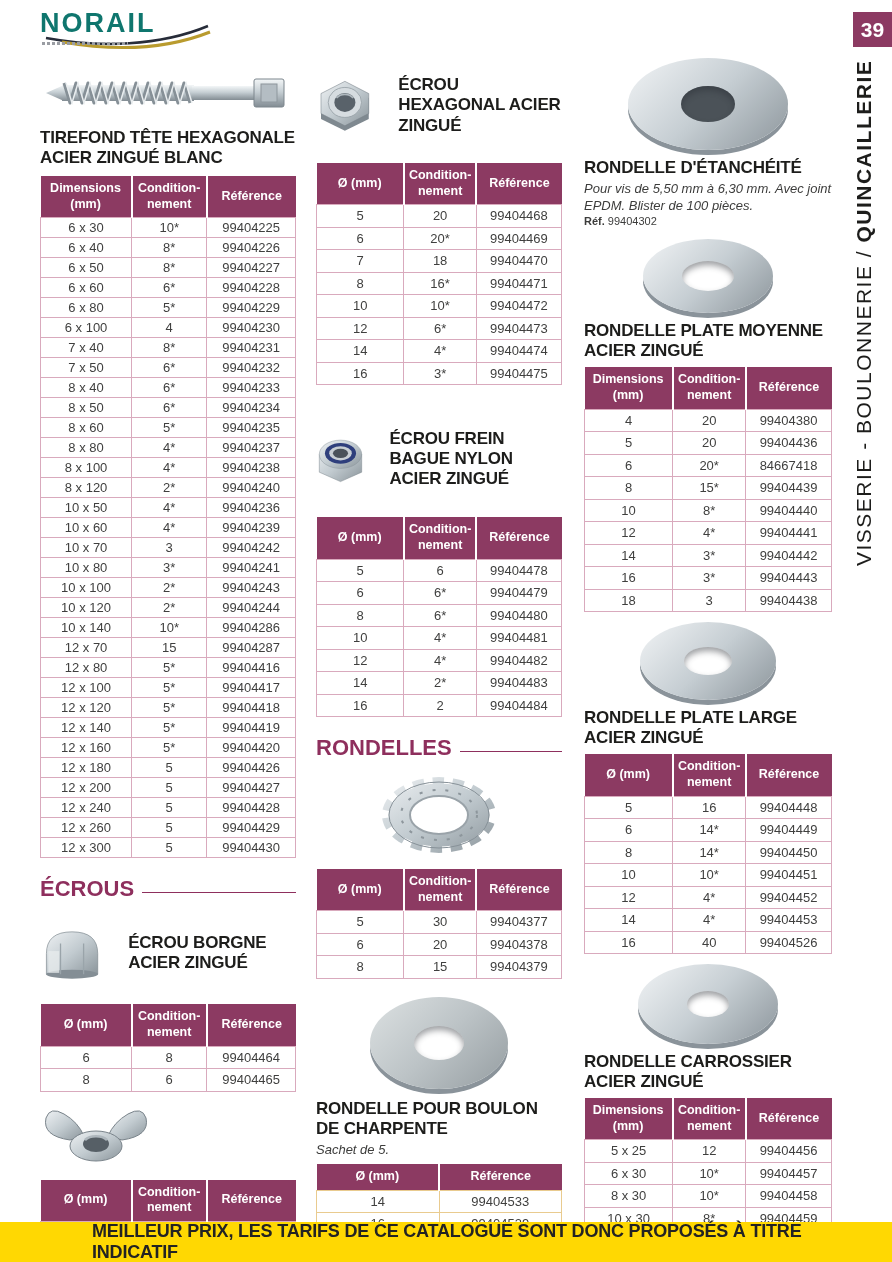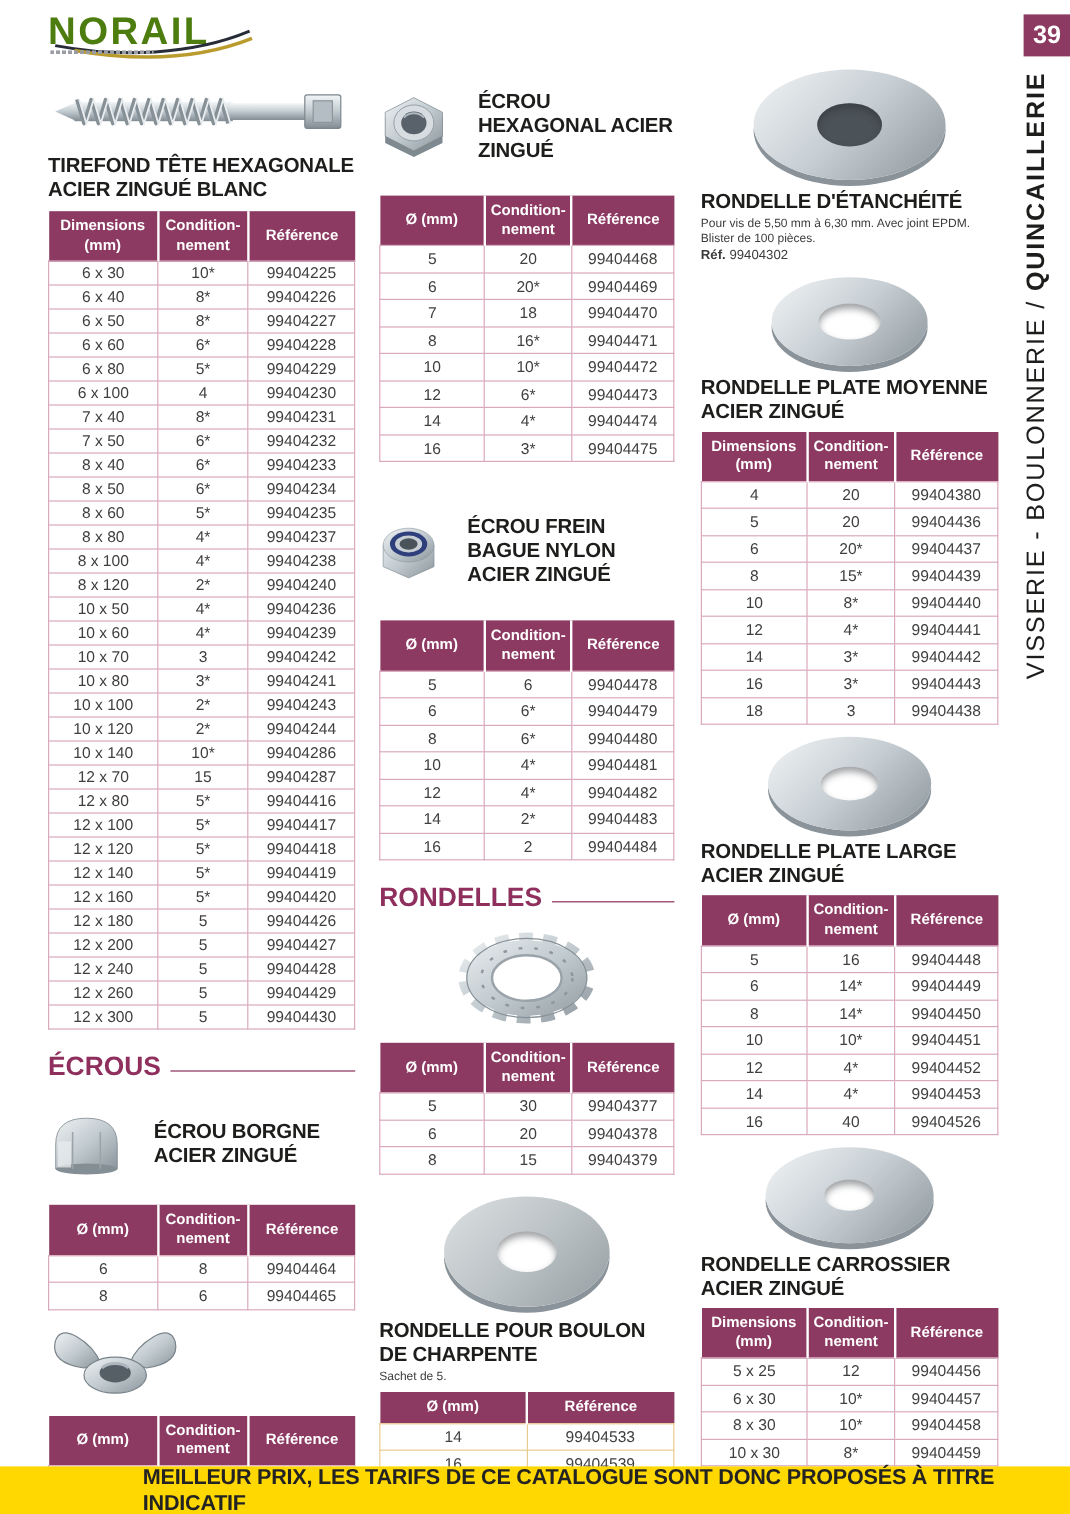--- a/index.html
+++ b/index.html
@@ -5,30 +5,30 @@
   html,body{margin:0;padding:0;background:#ffffff;}
   .page{position:relative;width:892px;height:1262px;background:#fff;overflow:hidden;
         font-family:"Liberation Sans","DejaVu Sans",sans-serif;color:#3c3c3b;}
   .col{position:absolute;}
   #col1{left:40px;top:8px;width:256px;}
   #col2{left:316px;top:58px;width:246px;}
   #col3{left:584px;top:58px;width:248px;}
 
   
   .logo{position:relative;width:180px;height:48px;}
-  .logo .brand{font-weight:700;font-size:32px;letter-spacing:2px;color:#4d7c0f;}
+  .logo .brand{font-weight:700;font-size:27px;letter-spacing:2px;color:#0f766e;}
   .logo svg{position:absolute;left:0;top:14px;}
   .tagline-bar{position:absolute;left:2px;top:34px;width:86px;height:3px;
      background:repeating-linear-gradient(90deg,#9a9da3 0 3px,transparent 3px 5px);}
 
   .center{display:flex;justify-content:center;}
 
   .product-title{font-weight:700;font-size:17px;line-height:1.18;color:#1d1d1b;
      letter-spacing:-0.2px;margin:0;text-transform:none;}
-  .desc{font-size:10px;line-height:1.32;color:#3c3c3b;margin-top:2px;}
+  .desc{font-size:13px;line-height:1.32;color:#3c3c3b;margin-top:2px;font-style:italic;}
   .ref-line{font-size:11px;color:#3c3c3b;margin-top:1px;}
   .ref-line .lbl{font-weight:700;}
 
   .section{display:flex;align-items:center;color:#8e2f5d;font-weight:700;font-size:22px;}
   .section .rule{flex:1;border-top:1.5px solid #8e2f5d;margin-left:8px;margin-top:6px;}
 
   .prod-row{display:flex;align-items:center;gap:24px;}
 
   table{border-collapse:collapse;width:100%;table-layout:fixed;}
   th{background:#8c3a62;color:#fff;font-size:12.5px;font-weight:700;text-align:center;
@@ -53,21 +53,21 @@
   .washer .hole.dark{background:#4b5258;}
 
   .pagenum{position:absolute;right:0;top:12px;width:39px;height:35px;background:#8c3a62;
      color:#fff;font-weight:700;font-size:21px;display:flex;align-items:center;justify-content:center;}
   .side-text{position:absolute;left:852px;top:60px;height:586px;width:36px;
      writing-mode:vertical-rl;transform:rotate(180deg);text-align:end;
      font-size:21px;letter-spacing:1.5px;color:#1d1d1b;white-space:nowrap;}
   .side-text .b{font-weight:700;}
 
   .banner{position:absolute;left:0;bottom:0;width:892px;height:40px;background:#ffd802;
-     display:flex;align-items:center;box-sizing:border-box;padding-left:119px;
+     display:flex;align-items:center;box-sizing:border-box;padding-left:92px;
      font-weight:700;font-size:18px;letter-spacing:-0.2px;color:#232323;margin-top:40px;}
 
   .mt6{margin-top:6px;} .mt8{margin-top:8px;} .mt10{margin-top:10px;}
   .mt12{margin-top:12px;} .mt14{margin-top:14px;} .mt18{margin-top:18px;} .mt24{margin-top:24px;}
 </style>
 </head>
 <body>
 
 <div class="page">
 
@@ -620,21 +620,21 @@
             <td>99404380</td>
           </tr>
           <tr>
             <td>5</td>
             <td>20</td>
             <td>99404436</td>
           </tr>
           <tr>
             <td>6</td>
             <td>20*</td>
-            <td>99404437</td>
+            <td>84667418</td>
           </tr>
           <tr>
             <td>8</td>
             <td>15*</td>
             <td>99404439</td>
           </tr>
           <tr>
             <td>10</td>
             <td>8*</td>
             <td>99404440</td>

